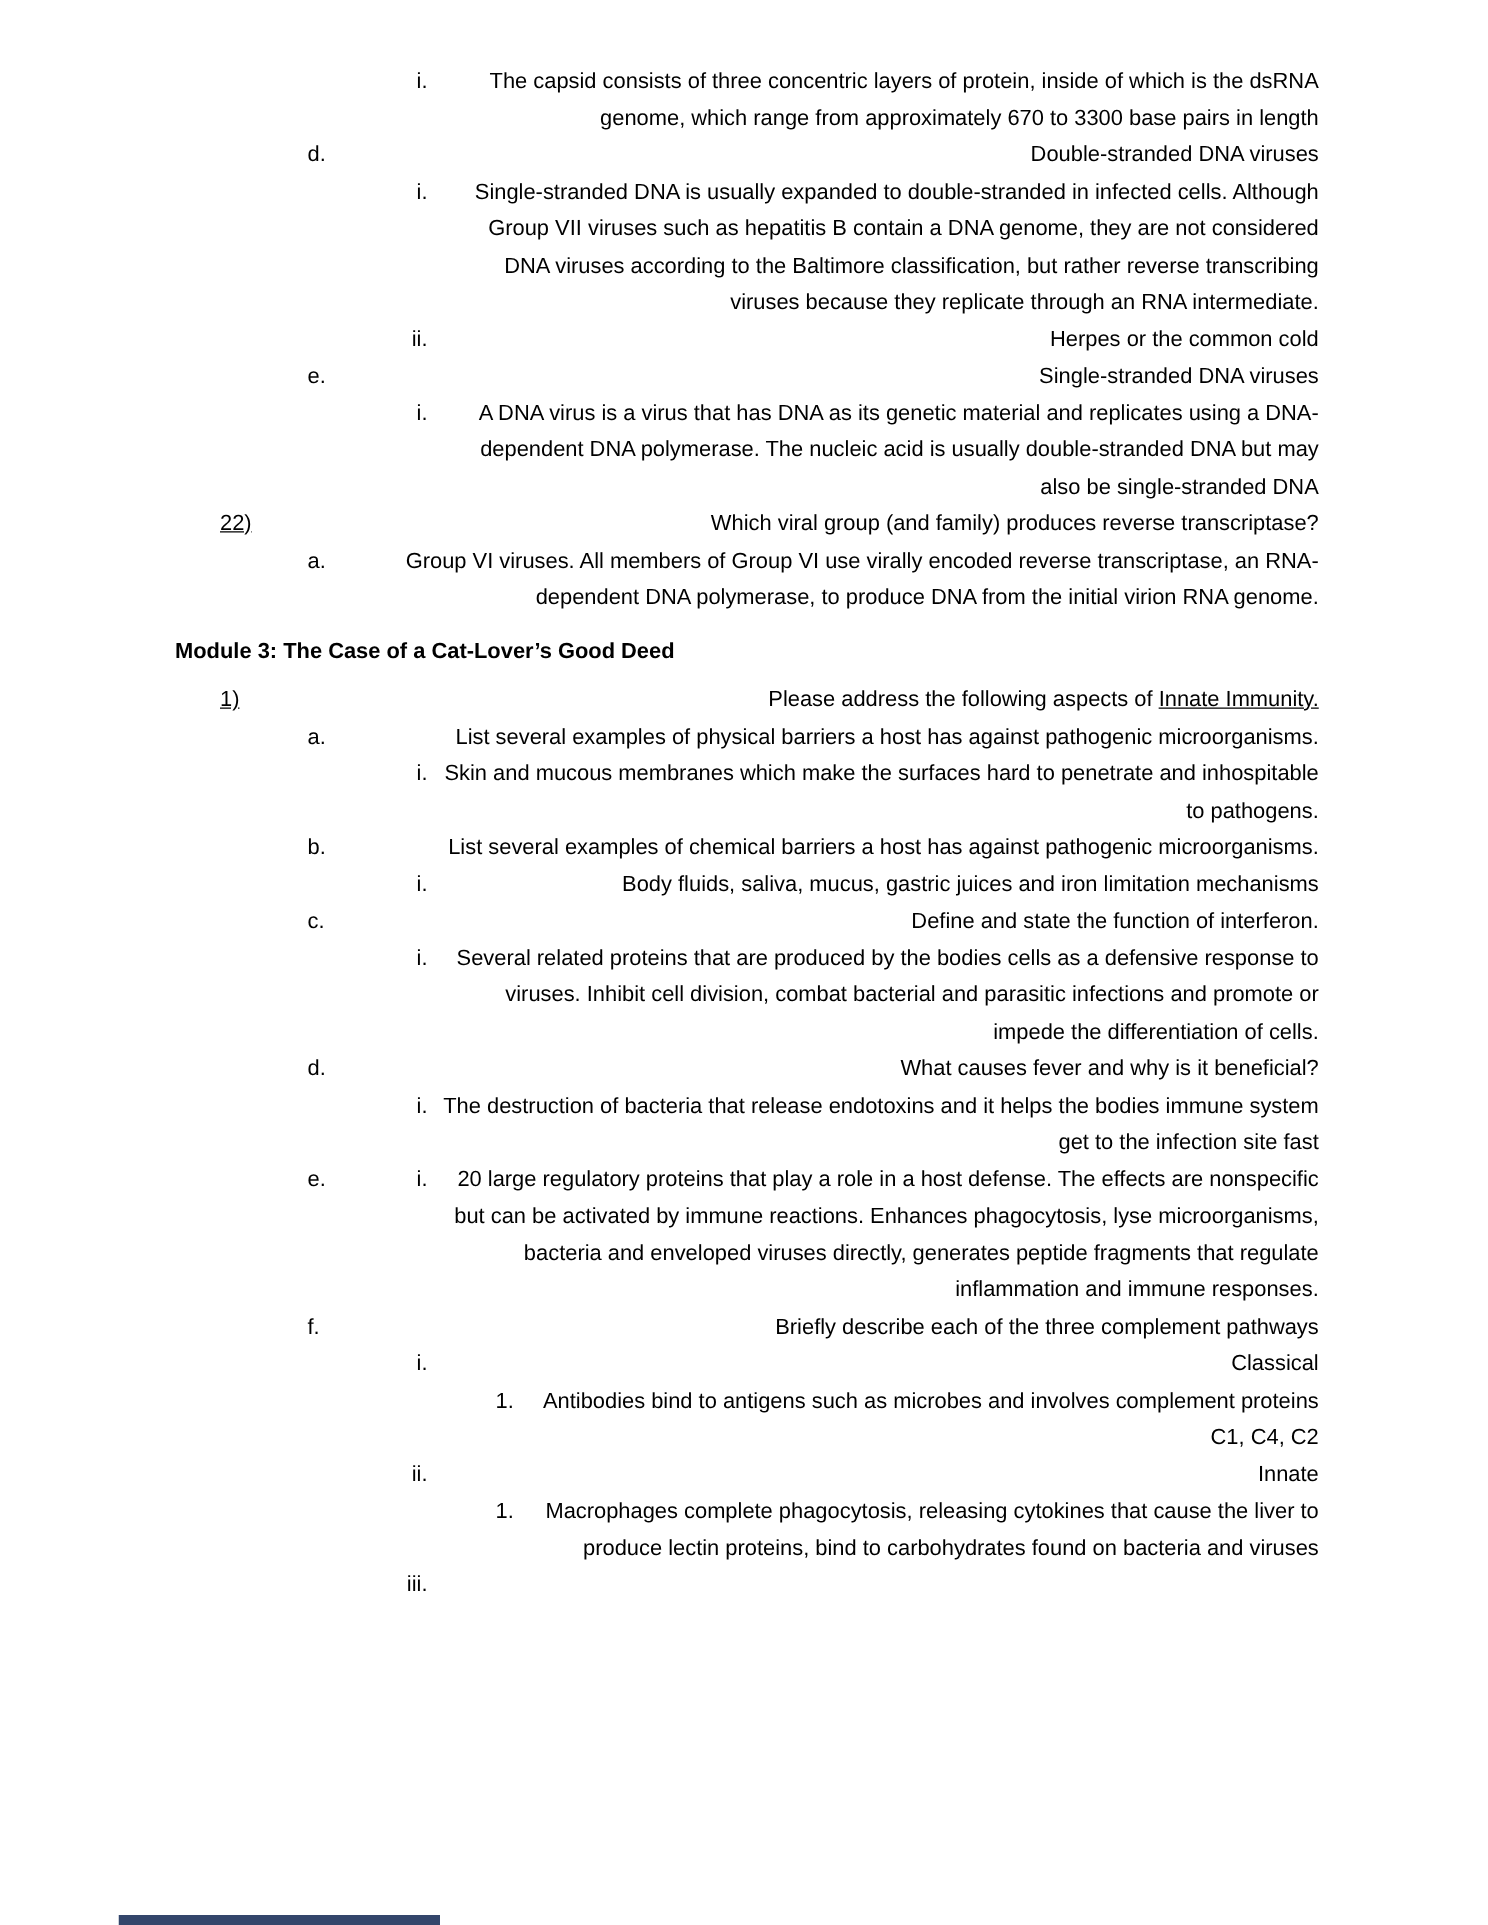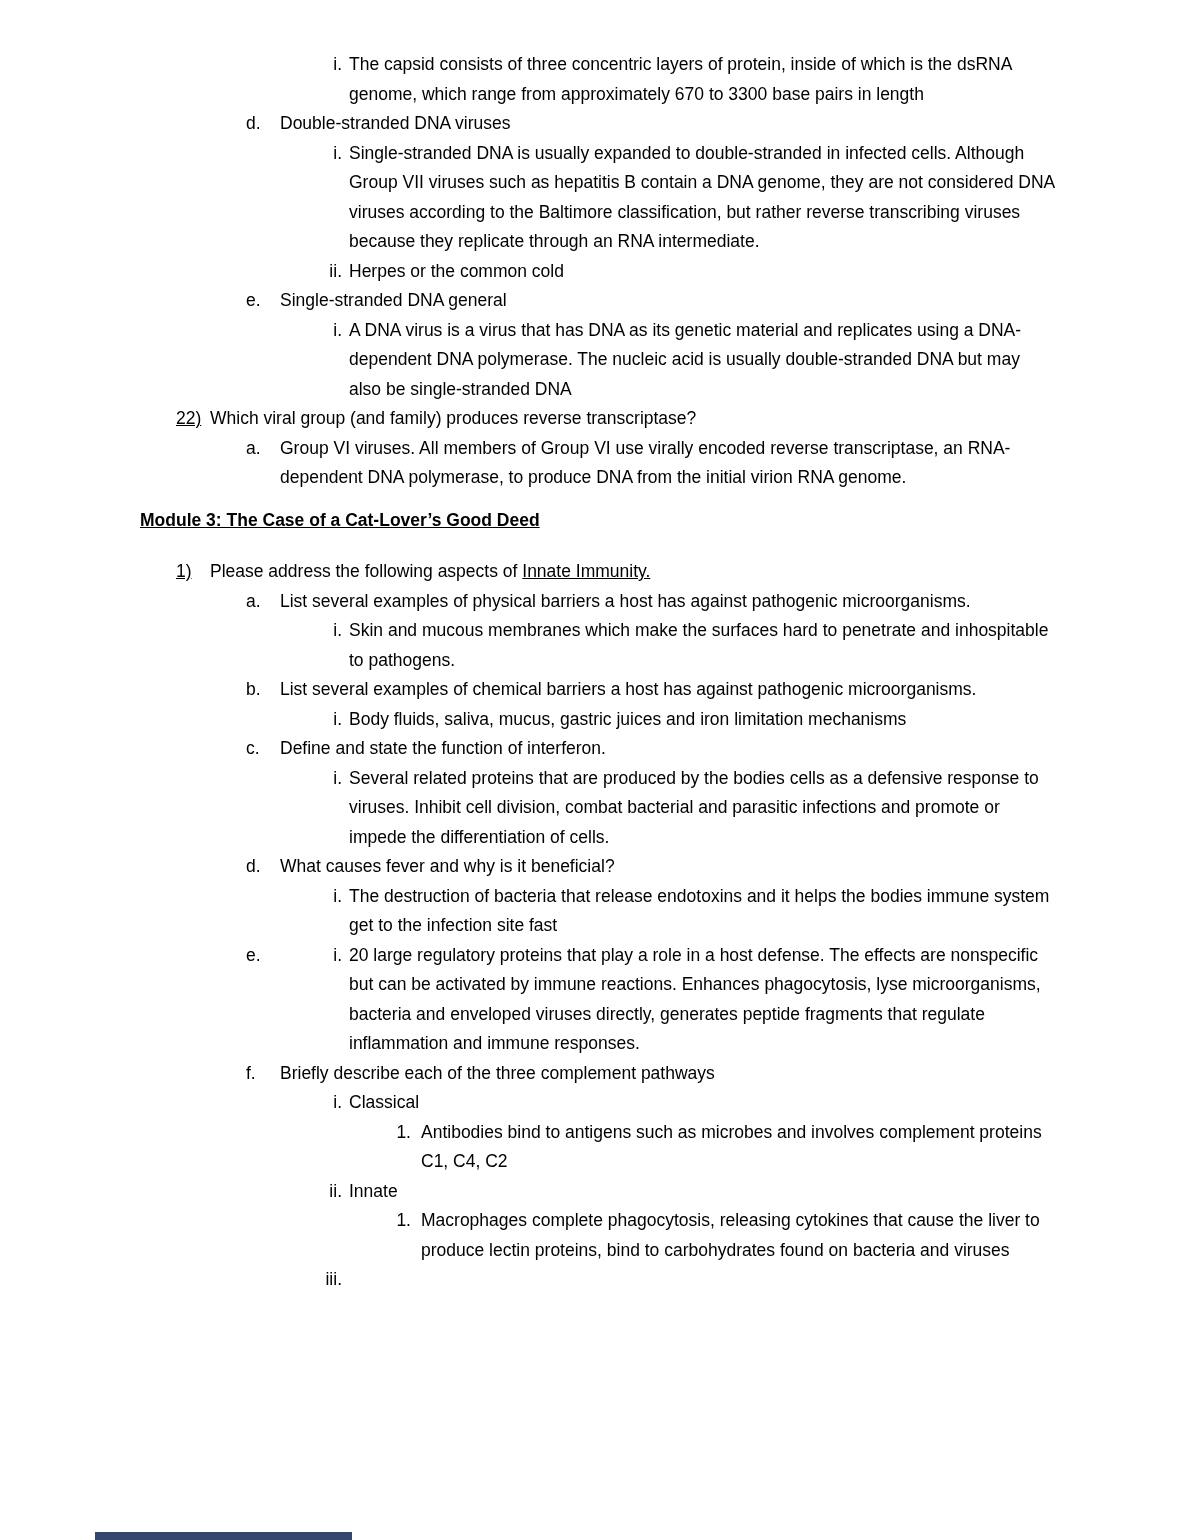--- a/index.html
+++ b/index.html
@@ -7,26 +7,26 @@
     width:1190px;height:1540px;position:relative;overflow:hidden;
     font-family:"Liberation Sans","DejaVu Sans",sans-serif;
     color:#000;font-size:17.5px;line-height:29.5px;
     -webkit-font-smoothing:antialiased;
   }
   .page{
     position:absolute;left:140px;top:0;width:915px;padding-top:50px;
   }
   .li{position:relative;}
   .mk{position:absolute;top:0;}
-  .tx{display:block;}
+  .tx{display:block;text-align:right;}
   .l1{padding-left:70px;}  .l1 .mk{left:36px;text-decoration:underline;}
   .l2{padding-left:140px;} .l2 .mk{left:106px;}
   .l3{padding-left:209px;} .l3 .mk{left:150px;width:52px;text-align:right;}
   .l4{padding-left:281px;} .l4 .mk{left:225px;width:46px;text-align:right;}
-  .heading{font-weight:bold;margin:13px 0 22px 0;text-decoration:underline;}
+  .heading{font-weight:bold;margin:13px 0 10px 0;}
   .ul{text-decoration:underline;}
   .bottom-bar{
     position:absolute;left:95px;bottom:0;width:257px;height:8px;
     background:#33466b;
   }
 </style>
 </head>
 <body>
 
 <div class="page">
@@ -42,21 +42,21 @@
   <div class="li l3">
     <span class="mk">i.</span>
     <span class="tx">Single-stranded DNA is usually expanded to double-stranded in infected cells. Although Group VII viruses such as hepatitis B contain a DNA genome, they are not considered DNA viruses according to the Baltimore classification, but rather reverse transcribing viruses because they replicate through an RNA intermediate.</span>
   </div>
   <div class="li l3">
     <span class="mk">ii.</span>
     <span class="tx">Herpes or the common cold</span>
   </div>
   <div class="li l2">
     <span class="mk">e.</span>
-    <span class="tx">Single-stranded DNA general</span>
+    <span class="tx">Single-stranded DNA viruses</span>
   </div>
   <div class="li l3">
     <span class="mk">i.</span>
     <span class="tx">A DNA virus is a virus that has DNA as its genetic material and replicates using a DNA-dependent DNA polymerase. The nucleic acid is usually double-stranded DNA but may also be single-stranded DNA</span>
   </div>
   <div class="li l1">
     <span class="mk">22)</span>
     <span class="tx">Which viral group (and family) produces reverse transcriptase?</span>
   </div>
   <div class="li l2">

